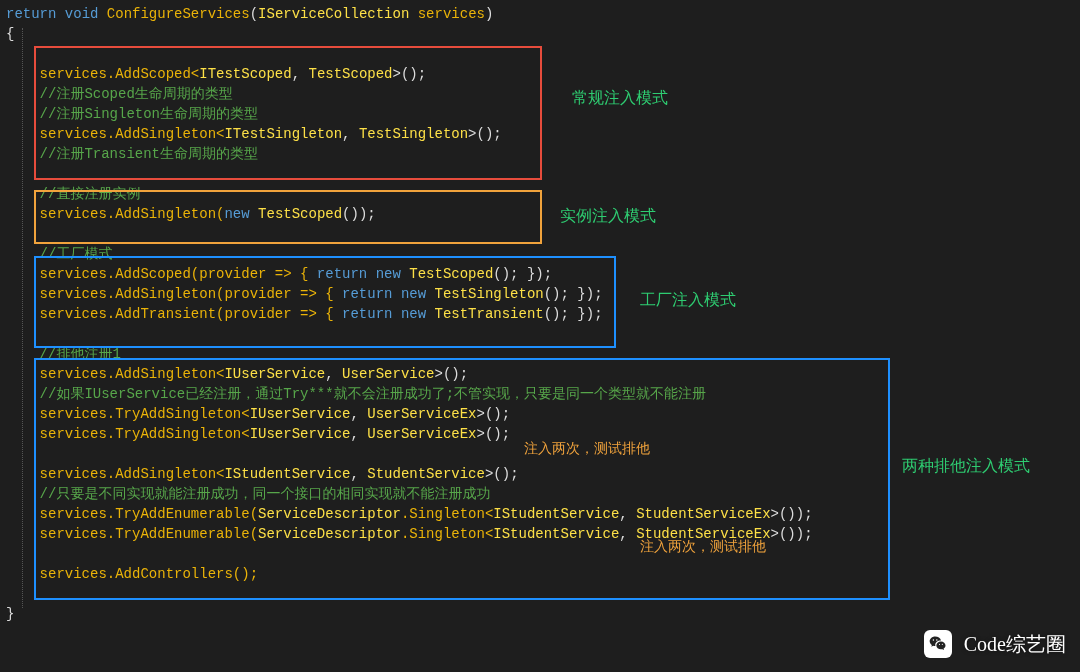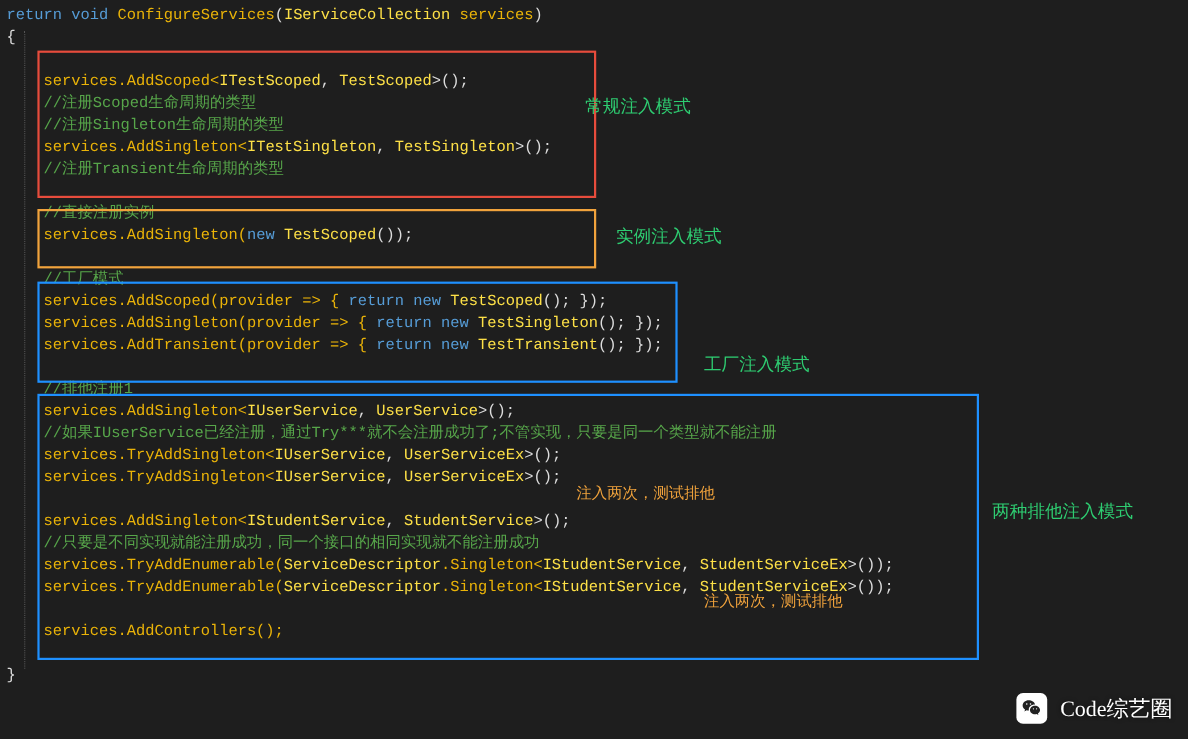--- a/index.html
+++ b/index.html
@@ -120,23 +120,23 @@
   <div class="line">    <span class="ident">services.AddControllers();</span></div>
   <div class="line">&nbsp;</div>
   <div class="line">}</div>
 </div>
 
 <div class="box box-red" style="left:34px; top:46px;  width:504px; height:130px;"></div>
 <div class="box box-orange" style="left:34px; top:190px; width:504px; height:50px;"></div>
 <div class="box box-blue1" style="left:34px; top:256px; width:578px; height:88px;"></div>
 <div class="box box-blue2" style="left:34px; top:358px; width:852px; height:238px;"></div>
 
-<div class="annot annot-green" style="left:532px; top:88px;">常规注入模式</div>
+<div class="annot annot-green" style="left:572px; top:88px;">常规注入模式</div>
 <div class="annot annot-green" style="left:560px; top:206px;">实例注入模式</div>
-<div class="annot annot-green" style="left:640px; top:290px;margin-top:32px;">工厂注入模式</div>
+<div class="annot annot-green" style="left:640px; top:290px;">工厂注入模式</div>
 <div class="annot annot-green" style="left:902px; top:456px; width:160px;">两种排他注入模式</div>
 <div class="annot annot-orange" style="left:524px; top:438px; font-size:14px;">注入两次，测试排他</div>
 <div class="annot annot-orange" style="left:640px; top:536px; font-size:14px;">注入两次，测试排他</div>
 
 <div class="watermark">
   <span class="wm-icon">
     <svg viewBox="0 0 24 24">
         <path d="M8.5 3C4.9 3 2 5.6 2 8.8c0 1.8 1 3.4 2.6 4.5l-.6 2 2.3-1.2c.7.2 1.4.3 2.2.3h.4c-.1-.4-.2-.8-.2-1.2 0-3 2.9-5.4 6.5-5.4h.4C15 4.9 12 3 8.5 3zm-2 3.3c.5 0 .9.4.9.9s-.4.9-.9.9-.9-.4-.9-.9.4-.9.9-.9zm4.1 0c.5 0 .9.4.9.9s-.4.9-.9.9-.9-.4-.9-.9.4-.9.9-.9zM15.5 9c-3.1 0-5.5 2.1-5.5 4.7s2.4 4.7 5.5 4.7c.6 0 1.2-.1 1.8-.2l1.9 1-.5-1.7c1.4-.9 2.3-2.3 2.3-3.8C21 11.1 18.6 9 15.5 9zm-1.7 2.7c.4 0 .7.3.7.7s-.3.7-.7.7-.7-.3-.7-.7.3-.7.7-.7zm3.4 0c.4 0 .7.3.7.7s-.3.7-.7.7-.7-.3-.7-.7.3-.7.7-.7z"></path>
       </svg>
   </span>

